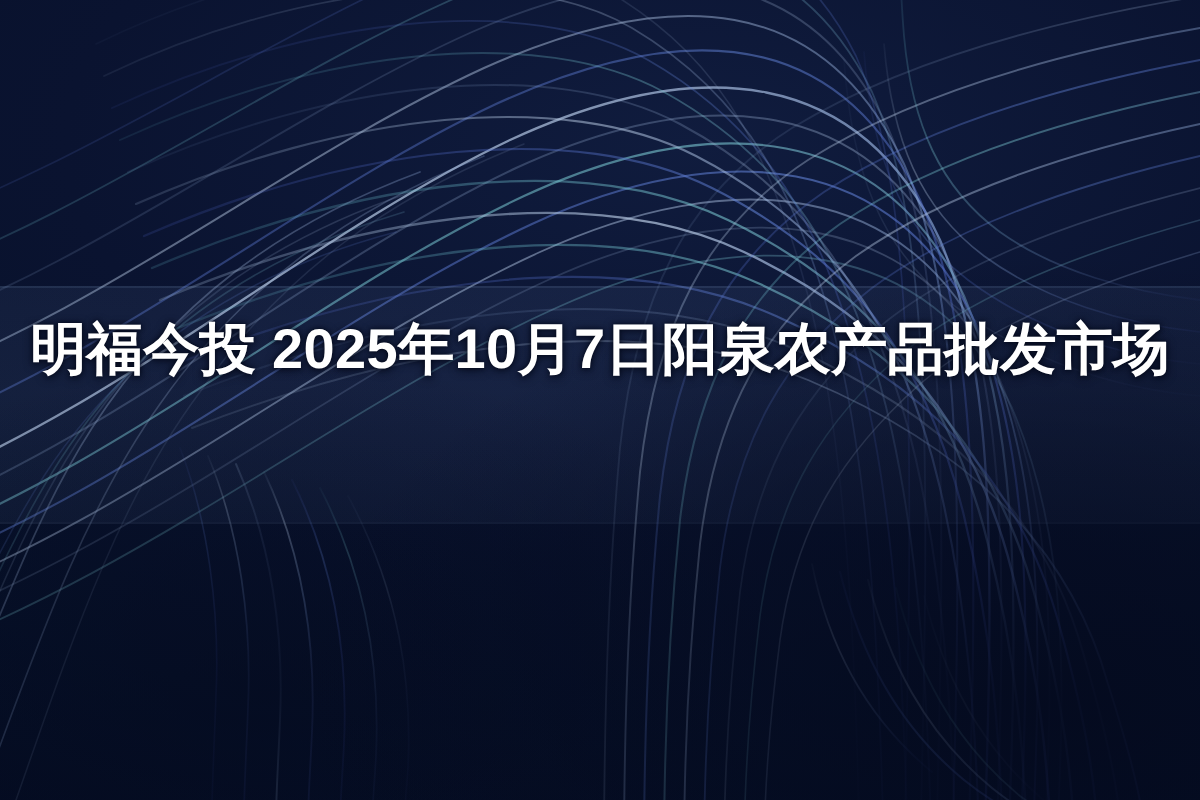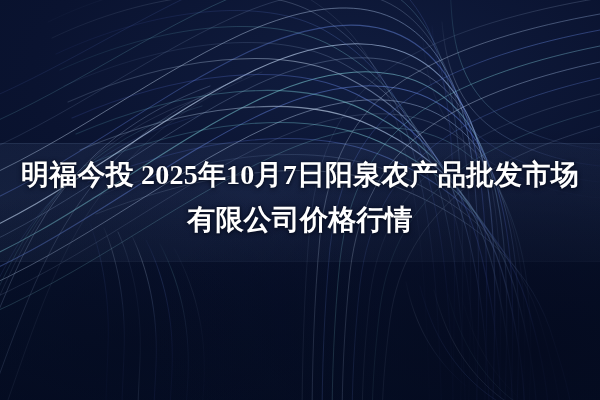--- a/index.html
+++ b/index.html
@@ -8,21 +8,21 @@
     padding: 0;
     background: #0a0f1f;
   }
 
   #banner {
     position: relative;
     width: 600px;
     height: 400px;
     overflow: hidden;
     background: #737373;
-    font-family: Liberation Serif, serif;
+    font-family: Liberation Sans, sans-serif;
   }
 
   
   .bg-base {
     position: absolute;
     inset: 0;
     background:
       radial-gradient(125% 95% at 58% 18%, #101c3e 0%, #0a1330 42%, #061028 78%, #040c22 100%);
   }
 
@@ -212,16 +212,15 @@
   </svg>
 
   <div class="band"></div>
   <div class="band-edge-top"></div>
   <div class="band-edge-bottom"></div>
 
   <div class="vignette"></div>
 
   <div class="headline">
     <span class="line">明福今投 2025年10月7日阳泉农产品批发市场</span>
-    <span class="line">有限公司价格行情</span>
   </div>
 
 </div>
 
 </body></html>

